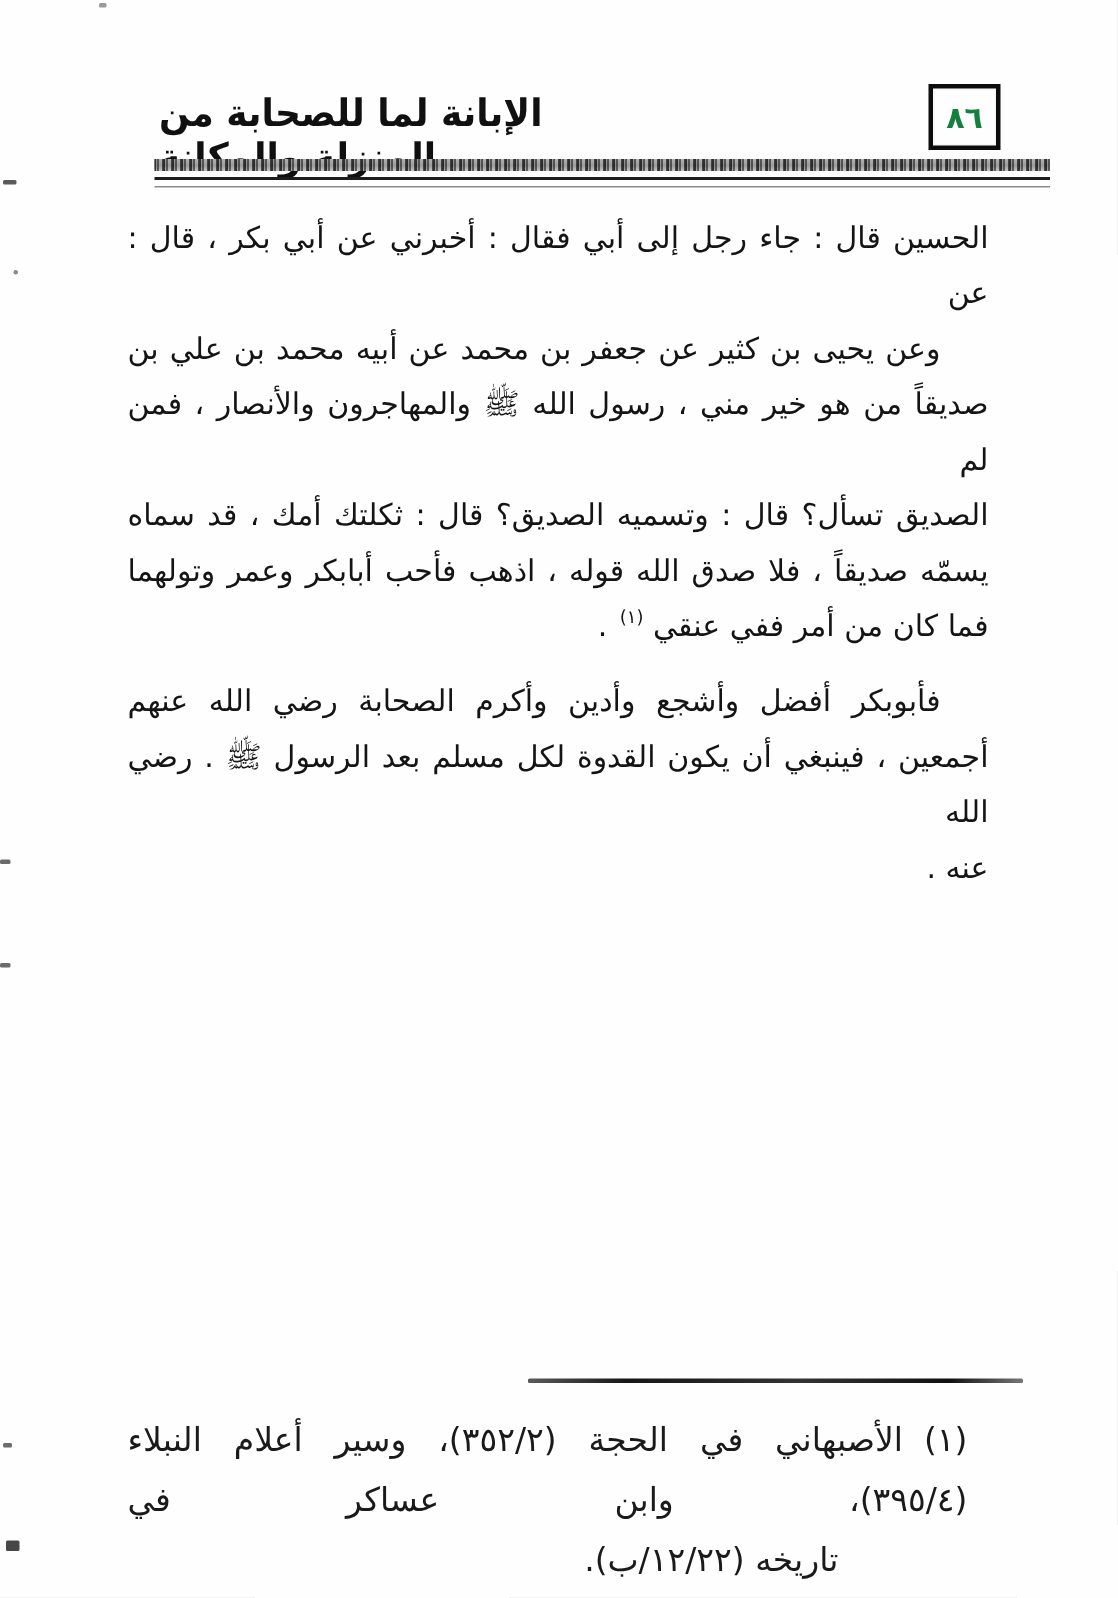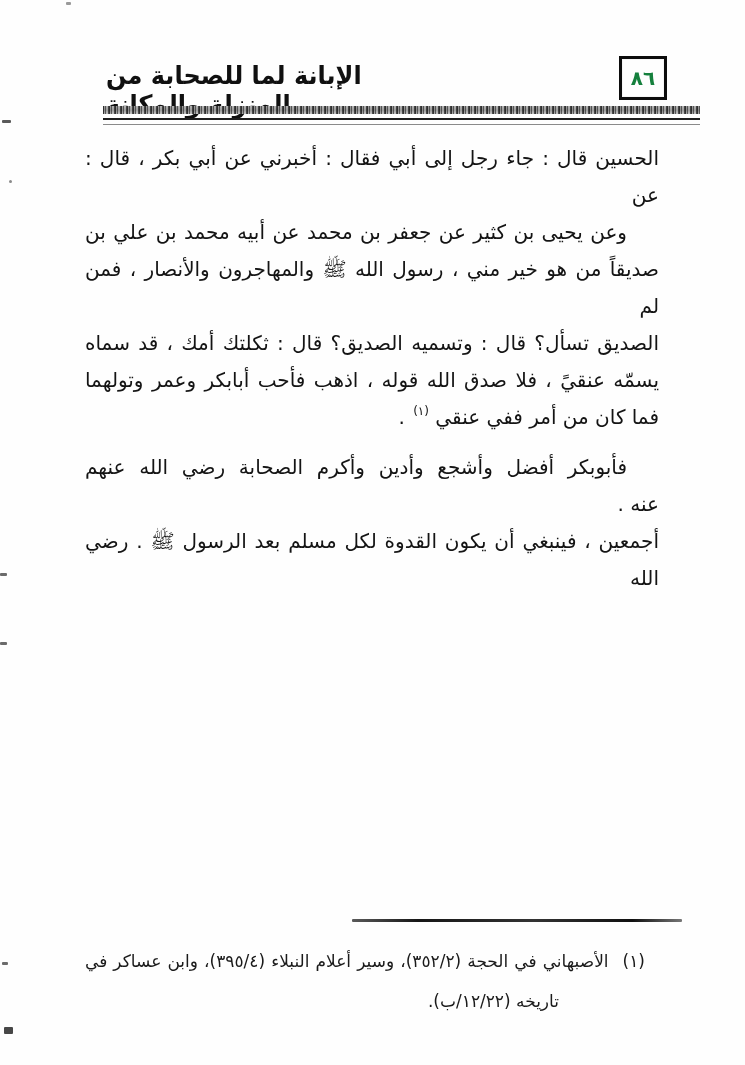--- a/index.html
+++ b/index.html
@@ -61,21 +61,21 @@
   }
   
   .fn-sep{
     position:absolute;left:352px;top:919px;width:330px;height:3px;
     background:linear-gradient(90deg,#5a5a5a,#161616 20%,#333 55%,#101010 85%,#777);
     border-radius:1px;
   }
   .footnote{
     position:absolute;left:85px;top:941px;width:560px;
     direction:rtl;
-    font-size:17px;line-height:40px;color:#1a1a1a;
+    font-size:22px;line-height:40px;color:#1a1a1a;
   }
   .fn-line1{text-align:justify;text-align-last:justify;}
   .fn-marker{margin-left:14px;white-space:nowrap;}
   .fn-line2{text-align:right;padding-left:0;padding-right:86px;}
   
   .speck{position:absolute;background:#5a5a5a;border-radius:1px;}
   .sp1{left:2px;top:120px;width:9px;height:3px;}
   .sp2{left:9px;top:180px;width:3px;height:3px;background:#8a8a8a;border-radius:50%;}
   .sp3{left:0px;top:573px;width:7px;height:3px;background:#6b6b6b;}
   .sp4{left:0px;top:642px;width:7px;height:3px;background:#6b6b6b;}
@@ -94,29 +94,29 @@
   </div>
   <div class="hdr-band"></div>
   <div class="hdr-rule"></div>
 
   <div class="body-text">
     <div class="para1">
       <div class="bline">الحسين قال : جاء رجل إلى أبي فقال : أخبرني عن أبي بكر ، قال : عن</div>
       <div class="bline indent">وعن يحيى بن كثير عن جعفر بن محمد عن أبيه محمد بن علي بن</div>
       <div class="bline">صديقاً من هو خير مني ، رسول الله ﷺ والمهاجرون والأنصار ، فمن لم</div>
       <div class="bline">الصديق تسأل؟ قال : وتسميه الصديق؟ قال : ثكلتك أمك ، قد سماه</div>
-      <div class="bline">يسمّه عنقيً ، فلا صدق الله قوله ، اذهب فأحب أبابكر وعمر وتولهما</div>
+      <div class="bline">يسمّه صديقاً ، فلا صدق الله قوله ، اذهب فأحب أبابكر وعمر وتولهما</div>
       <div class="bline endline">
         <span>فما كان من أمر ففي عنقي </span><span class="fn-ref">(١)</span><span> .</span>
       </div>
     </div>
     <div class="para2">
       <div class="bline indent">فأبوبكر أفضل وأشجع وأدين وأكرم الصحابة رضي الله عنهم</div>
+      <div class="bline">أجمعين ، فينبغي أن يكون القدوة لكل مسلم بعد الرسول ﷺ . رضي الله</div>
       <div class="bline endline">عنه .</div>
-      <div class="bline">أجمعين ، فينبغي أن يكون القدوة لكل مسلم بعد الرسول ﷺ . رضي الله</div>
     </div>
   </div>
 
   <div class="fn-sep"></div>
   <div class="footnote">
     <div class="fn-line1">
       <span class="fn-marker">(١)</span><span>الأصبهاني في الحجة (٣٥٢/٢)، وسير أعلام النبلاء (٣٩٥/٤)، وابن عساكر في</span>
     </div>
     <div class="fn-line2">تاريخه (⁦١٢/٢٢/ب⁩).</div>
   </div>

